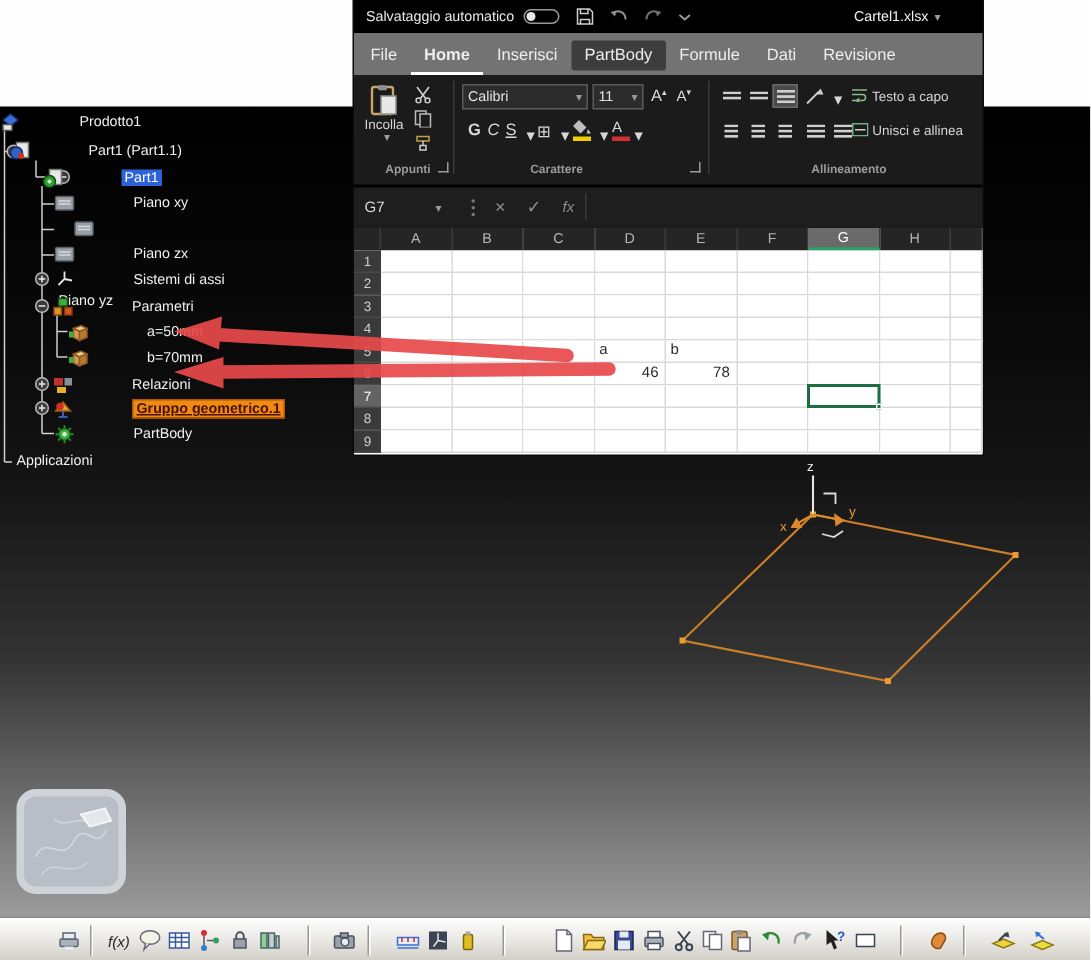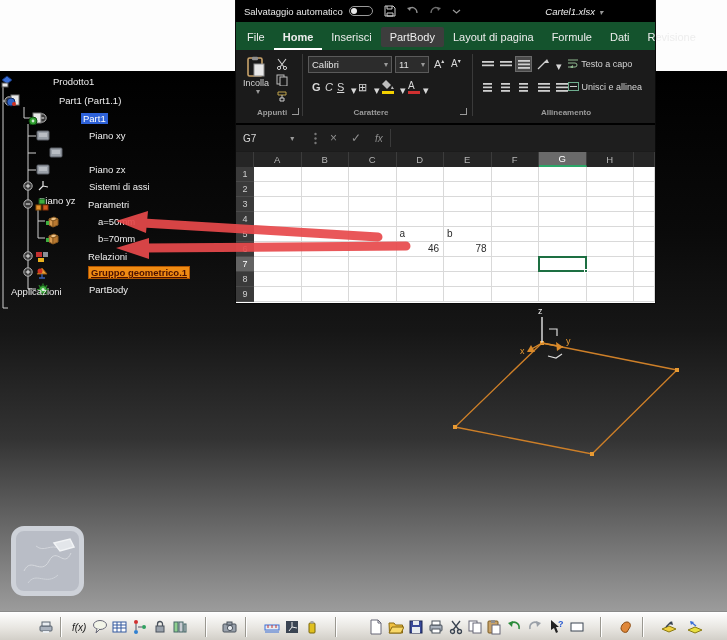--- a/index.html
+++ b/index.html
@@ -12,24 +12,24 @@
   #catia-bg{left:0;top:71px;width:727px;height:541px;
     background:linear-gradient(180deg,#000 0%,#0a0a0a 30%,#161616 48%,#333 68%,#6e6e6e 86%,#9c9c9c 100%);}
 
   
   #excel{left:236px;top:0;width:419px;height:303px;background:#1b1b1b;z-index:6;box-shadow:0 0 0 1px #0a0a0a;}
   #xl-title{left:0;top:0;width:419px;height:22px;background:#000;color:#e8e8e8;display:flex;align-items:center;font-size:9.5px;}
   #autosave-toggle{width:24px;height:10px;border:1px solid #9a9a9a;border-radius:6px;margin:0 6px 0 6px;position:relative;}
   #autosave-toggle .knob{position:absolute;left:1px;top:1px;width:6px;height:6px;border-radius:50%;background:#e8e8e8;}
   .tb-ico{color:#bdbdbd;margin:0 5px;font-size:11px;line-height:22px;}
   .tb-ico svg{display:block;}
-  #xl-filename{margin-left:auto;margin-right:52px;color:#f0f0f0;font-style:italic;}
+  #xl-filename{margin-left:auto;margin-right:28px;color:#f0f0f0;}
   .caret{color:#9a9a9a;font-size:8px;margin-left:4px;}
 
-  #xl-tabs{left:0;top:22px;width:419px;height:28px;background:#14532d;display:flex;align-items:flex-end;padding:0 2px;}
+  #xl-tabs{left:0;top:22px;width:419px;height:28px;background:#737373;display:flex;align-items:flex-end;padding:0 2px;}
   .xl-tab{color:#ededed;font-size:11px;padding:5px 9px 7px 9px;white-space:nowrap;position:relative;}
   .xl-tab.active{border-bottom:2px solid #fff;font-weight:bold;padding-bottom:5px;}
   .xl-tab.hover{background:#3d3d3d;border-radius:2px;margin-bottom:3px;padding:4px 9px;}
 
   #xl-ribbon{left:0;top:50px;width:419px;height:74px;background:#1b1b1b;border-bottom:1px solid #000;}
   .rb-sep{position:absolute;top:4px;width:1px;height:62px;background:#3a3a3a;}
   .rb-label{position:absolute;top:58px;font-size:8px;color:#9b9b9b;text-align:center;font-weight:bold;}
   .launcher{position:absolute;top:58px;width:7px;height:7px;border-right:1px solid #9b9b9b;border-bottom:1px solid #9b9b9b;}
   #paste-btn{position:absolute;left:4px;top:6px;width:32px;height:50px;color:#d6d6d6;font-size:9px;text-align:center;}
   .mini{position:absolute;color:#cfcfcf;}
@@ -237,21 +237,21 @@
       <div class="tnode" style="left: 36px; top: 212px;">
         <div class="ticon">
           <svg width="14" height="13">
             <circle cx="7" cy="6.5" r="4" fill="#3fae3f" stroke="#0e4a0e"></circle>
             <circle cx="7" cy="6.5" r="1.5" fill="#d8f0d8"></circle>
             <path d="M7,0.5 v2 M7,10.5 v2 M1,6.5 h2 M11,6.5 h2 M2.8,2.3 l1.4,1.4 M9.8,9.3 l1.4,1.4 M11.2,2.3 l-1.4,1.4 M4.2,9.3 l-1.4,1.4" stroke="#2f8e2f" stroke-width="1.2"></path>
           </svg>
         </div>
         <div class="tlabel">PartBody</div>
       </div>
-      <div class="tnode" style="left: 8px; top: 214px; align-items: center;">
+      <div class="tnode" style="left: 8px; top: 230px; align-items: center;">
         <div class="tlabel">Applicazioni</div>
       </div>
     </div>
 
   <svg id="view3d" class="abs" style="left:0;top:0;z-index:2" width="727" height="612">
     <polygon points="542,343 677,370 592,454 455,427" fill="none" stroke="#cd7f28" stroke-width="1.4"></polygon>
     <g fill="#e89a33">
       <rect x="540" y="341" width="4" height="4"></rect>
         <rect x="675" y="368" width="4" height="4"></rect>
       <rect x="590" y="452" width="4" height="4"></rect>
@@ -308,21 +308,20 @@
           </svg>
       </span>
       <span id="xl-filename"><span>Cartel1.xlsx</span><span class="caret">▾</span></span>
     </div>
 
     <div id="xl-tabs" class="abs">
         <div class="xl-tab">File</div>
         <div class="xl-tab active">Home</div>
         <div class="xl-tab">Inserisci</div>
         <div class="xl-tab hover">PartBody</div>
-        <div class="xl-tab">Layout di pagina</div>
         <div class="xl-tab">Formule</div>
         <div class="xl-tab">Dati</div>
         <div class="xl-tab">Revisione</div>
       </div>
 
     <div id="xl-ribbon" class="abs">
 
       <div id="paste-btn">
         <svg width="20" height="22" viewBox="0 0 20 22" style="margin:0 auto;display:block">
           <rect x="2" y="2" width="14" height="18" rx="1.5" fill="none" stroke="#c9a36a" stroke-width="1.6"></rect>

